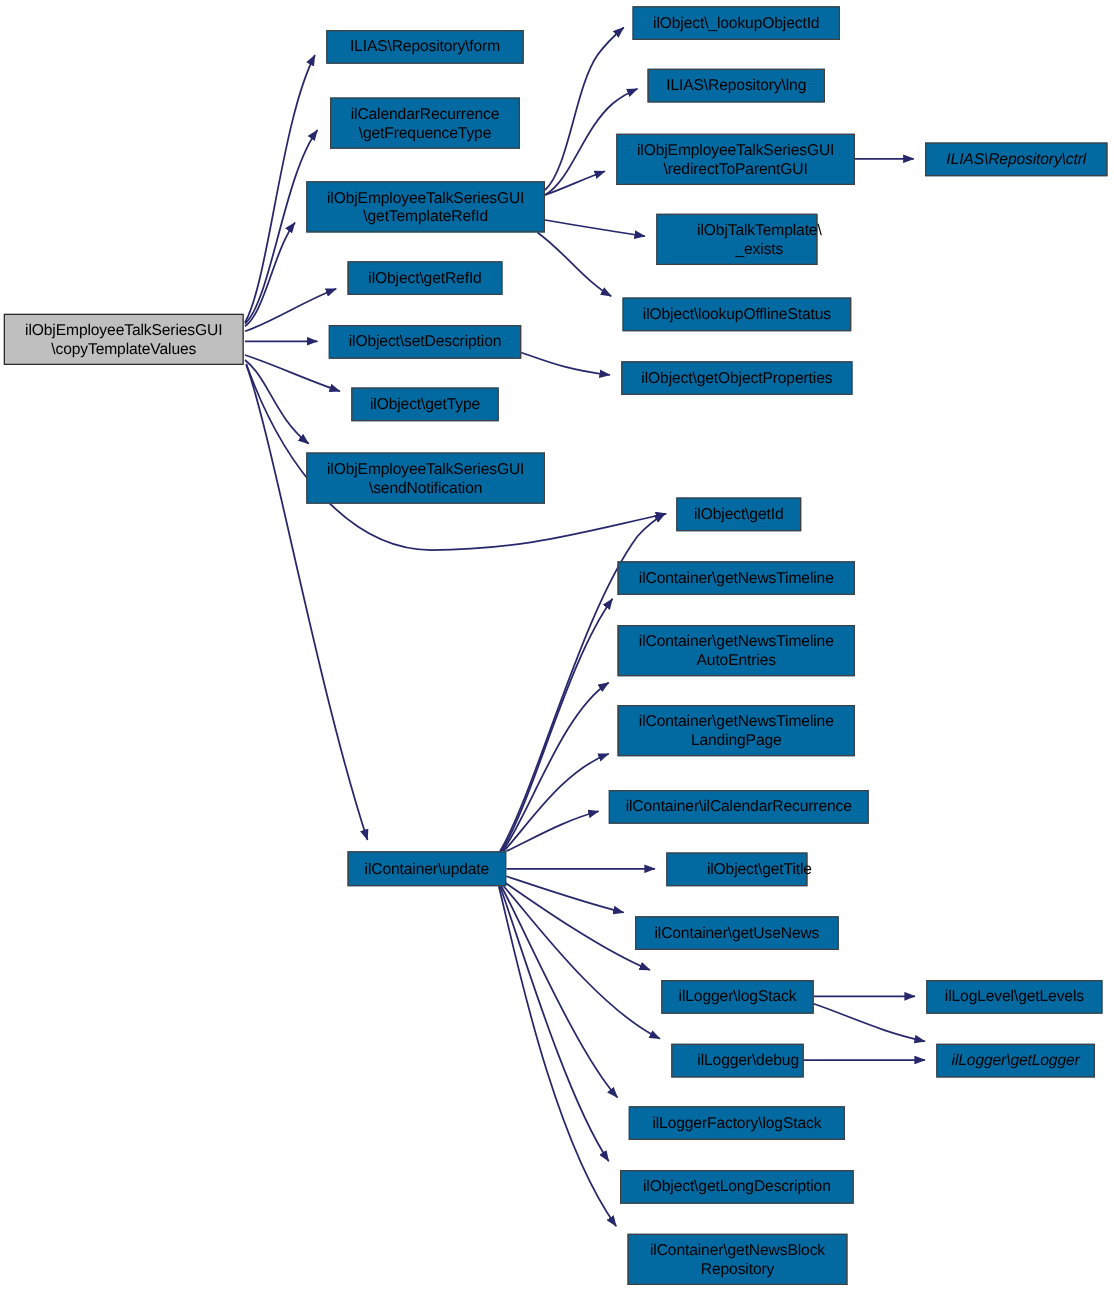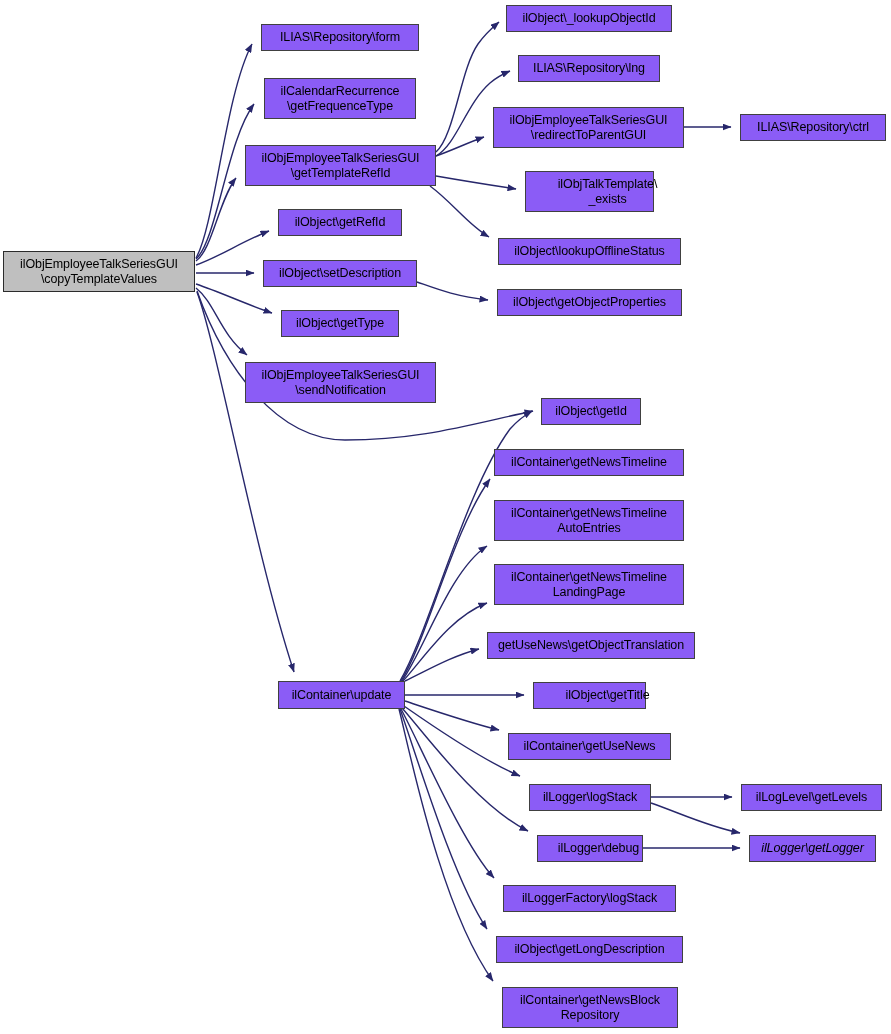--- a/index.html
+++ b/index.html
@@ -20,21 +20,21 @@
     left: 0;
     top: 0;
     width: 891px;
     height: 1034px;
     pointer-events: none;
   }
   .node {
     position: absolute;
     box-sizing: border-box;
     border: 1px solid #404040;
-    background: #8b5cf6;
+    background: #0369a1;
     color: #000000;
     font-size: 12.5px;
     line-height: 14.5px;
     display: flex;
     align-items: center;
     justify-content: center;
     text-align: center;
     white-space: pre-line;
     letter-spacing: -0.1px;
     z-index: 2;
@@ -102,29 +102,29 @@
       <div class="node" style="left: 245px; top: 362px; width: 191px; height: 41px;">ilObjEmployeeTalkSeriesGUI
 \sendNotification</div>
       <div class="node" style="left: 506px; top: 5px; width: 166px; height: 27px;">ilObject\_lookupObjectId</div>
       <div class="node" style="left: 518px; top: 55px; width: 142px; height: 27px;">ILIAS\Repository\lng</div>
       <div class="node" style="left: 493px; top: 107px; width: 191px; height: 41px;">ilObjEmployeeTalkSeriesGUI
 \redirectToParentGUI</div>
       <div class="node" style="left: 525px; top: 171px; width: 129px; height: 41px; padding-left: 36px;">ilObjTalkTemplate\
 _exists</div>
       <div class="node" style="left: 498px; top: 238px; width: 183px; height: 27px;">ilObject\lookupOfflineStatus</div>
       <div class="node" style="left: 497px; top: 289px; width: 185px; height: 27px;">ilObject\getObjectProperties</div>
-      <div class="node" style="left: 740px; top: 114px; width: 146px; height: 27px;">ILIAS\Repository\ctrl</div>
+      <div class="node" style="left: 740px; top: 114px; width: 146px; height: 27px; font-style: italic;">ILIAS\Repository\ctrl</div>
       <div class="node" style="left: 278px; top: 681px; width: 127px; height: 28px;">ilContainer\update</div>
       <div class="node" style="left: 541px; top: 398px; width: 100px; height: 27px;">ilObject\getId</div>
       <div class="node" style="left: 494px; top: 449px; width: 190px; height: 27px;">ilContainer\getNewsTimeline</div>
       <div class="node" style="left: 494px; top: 500px; width: 190px; height: 41px;">ilContainer\getNewsTimeline
 AutoEntries</div>
       <div class="node" style="left: 494px; top: 564px; width: 190px; height: 41px;">ilContainer\getNewsTimeline
 LandingPage</div>
-      <div class="node" style="left: 487px; top: 632px; width: 208px; height: 27px;">getUseNews\getObjectTranslation</div>
+      <div class="node" style="left: 487px; top: 632px; width: 208px; height: 27px;">ilContainer\ilCalendarRecurrence</div>
       <div class="node" style="left: 533px; top: 682px; width: 113px; height: 27px; padding-left: 36px;">ilObject\getTitle</div>
       <div class="node" style="left: 508px; top: 733px; width: 163px; height: 27px;">ilContainer\getUseNews</div>
       <div class="node" style="left: 529px; top: 784px; width: 122px; height: 27px;">ilLogger\logStack</div>
       <div class="node" style="left: 537px; top: 835px; width: 106px; height: 27px; padding-left: 17px;">ilLogger\debug</div>
       <div class="node" style="left: 503px; top: 885px; width: 173px; height: 27px;">ilLoggerFactory\logStack</div>
       <div class="node" style="left: 496px; top: 936px; width: 187px; height: 27px;">ilObject\getLongDescription</div>
       <div class="node" style="left: 502px; top: 987px; width: 176px; height: 41px;">ilContainer\getNewsBlock
 Repository</div>
       <div class="node" style="left: 741px; top: 784px; width: 141px; height: 27px;">ilLogLevel\getLevels</div>
       <div class="node" style="left: 749px; top: 835px; width: 127px; height: 27px; font-style: italic;">ilLogger\getLogger</div>

